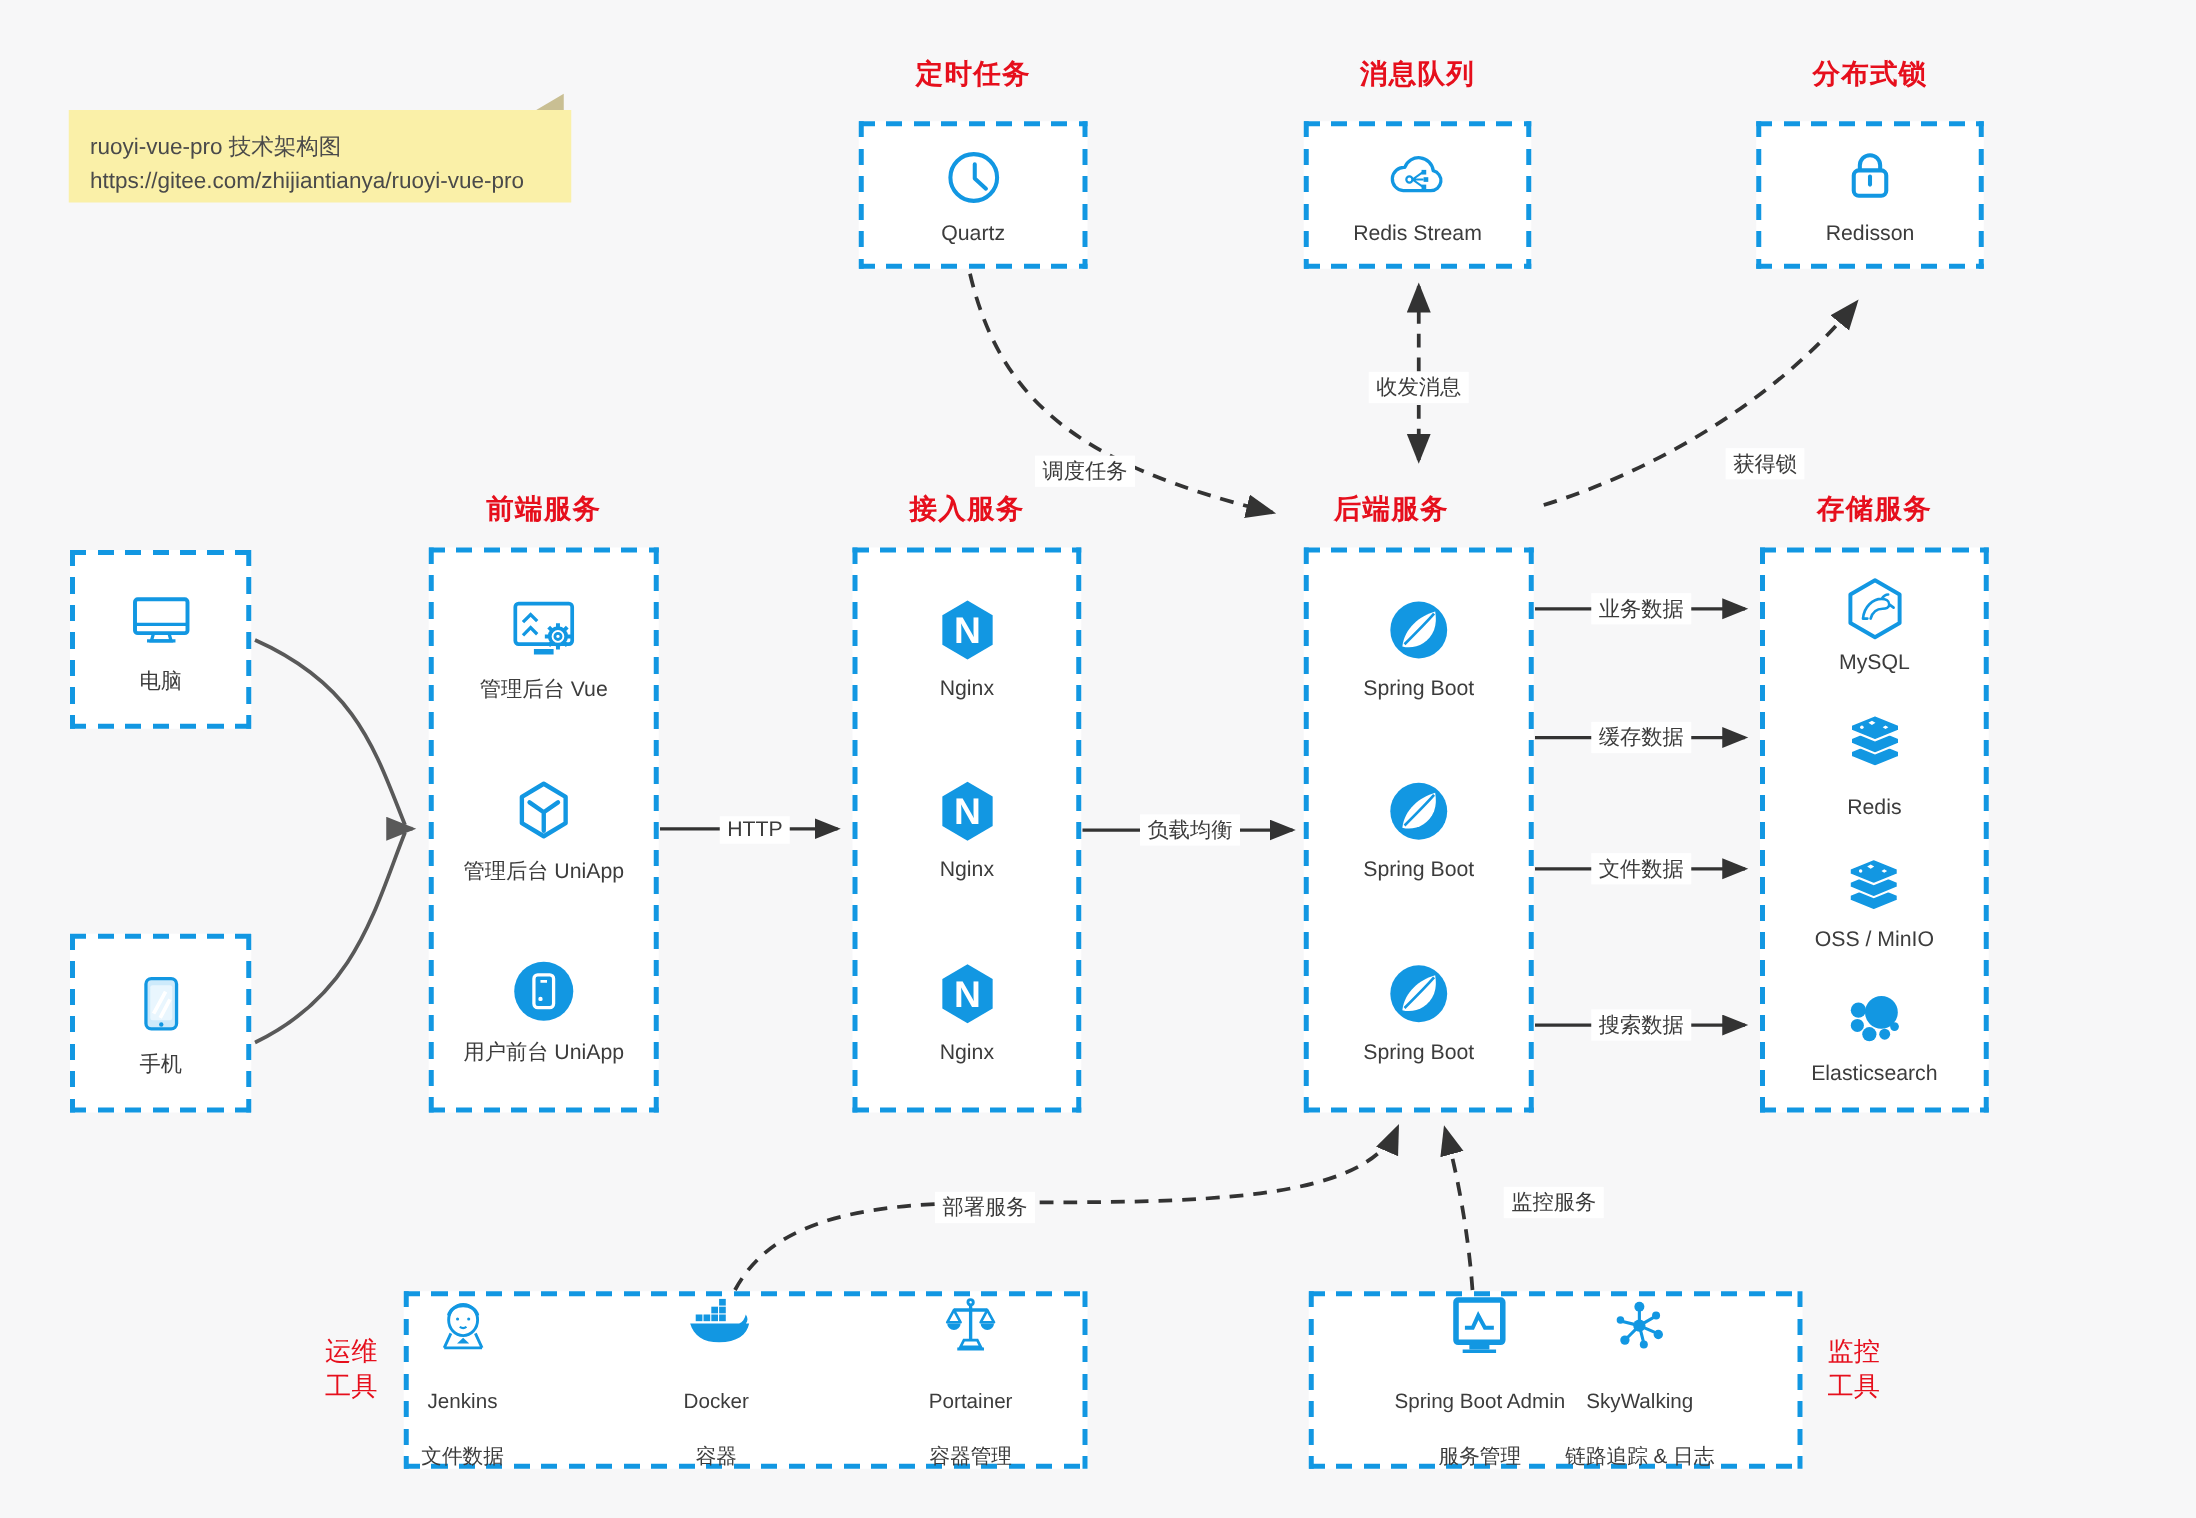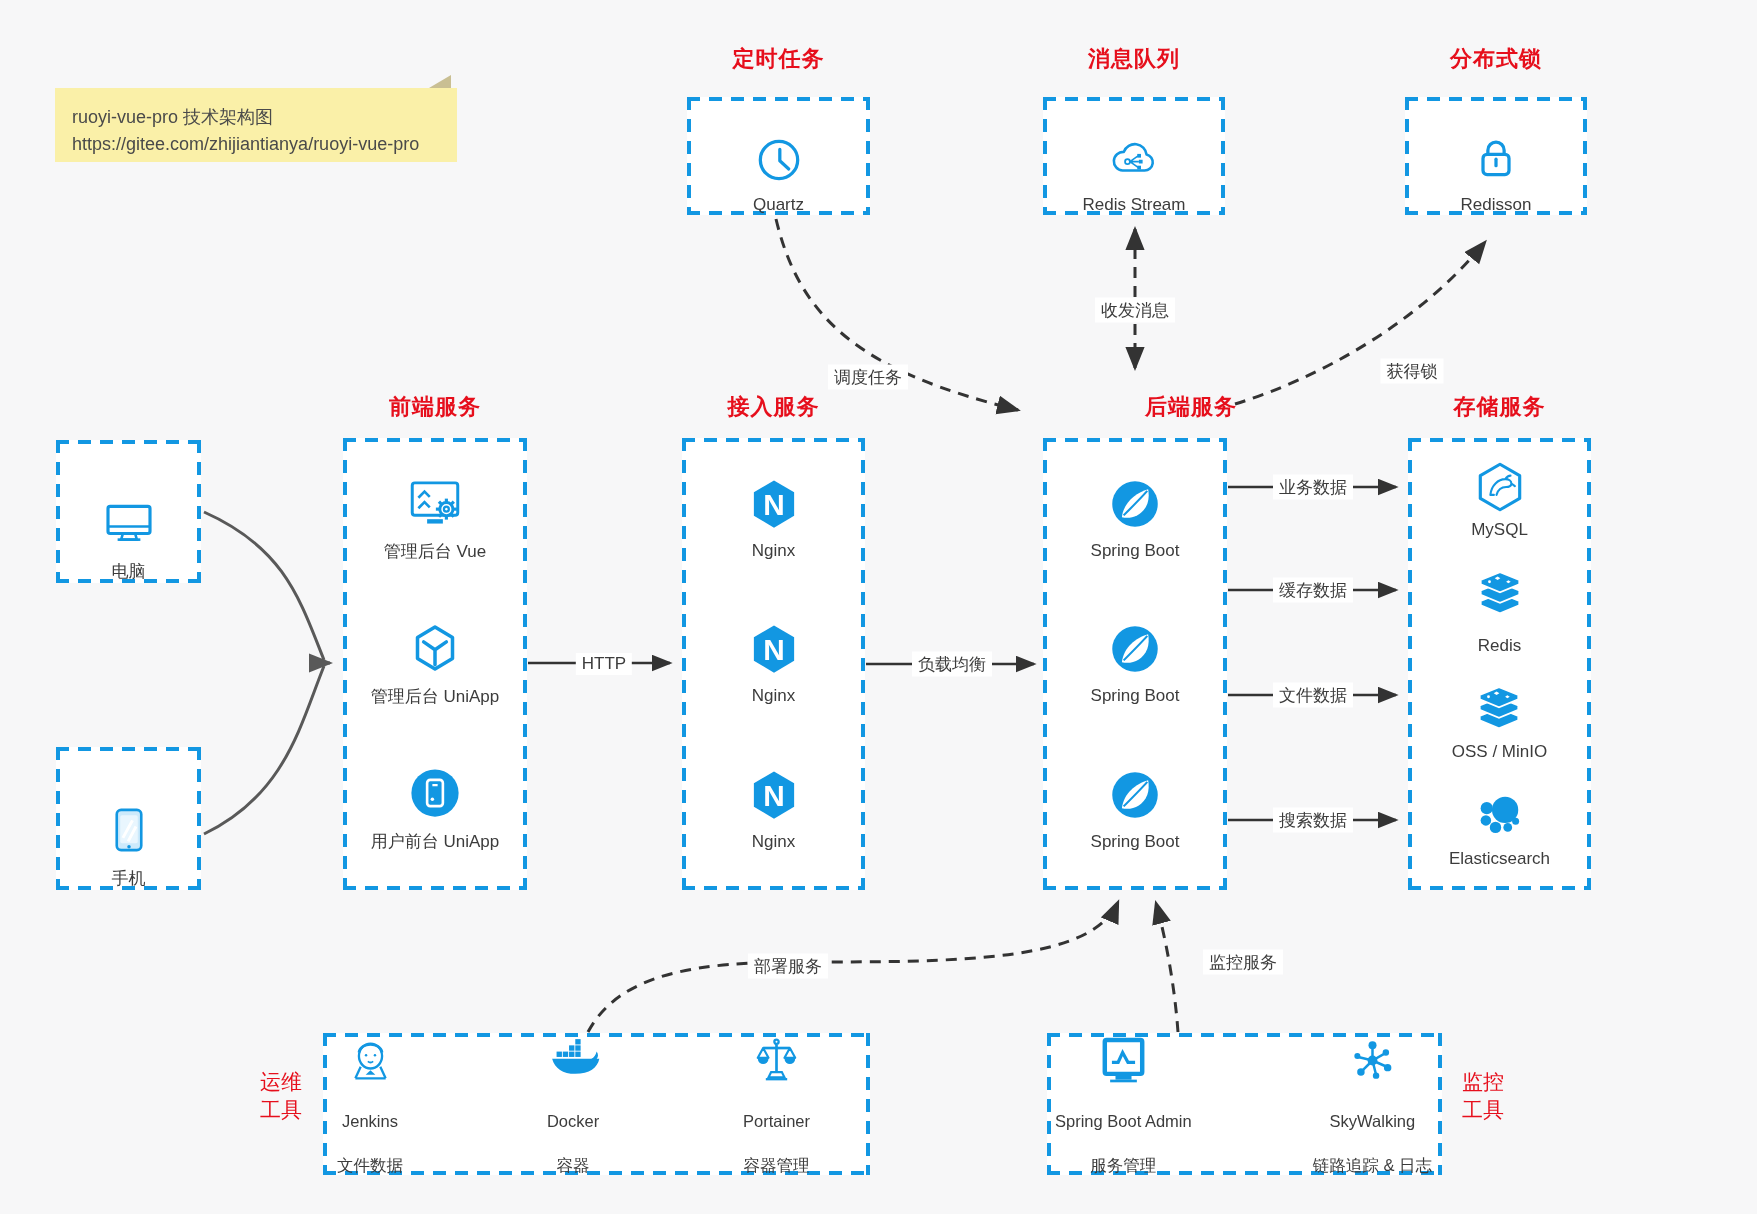--- a/index.html
+++ b/index.html
@@ -17,21 +17,21 @@
 .dbox{position:absolute;z-index:1;background-color:var(--box);
   background-image:
     repeating-linear-gradient(90deg,var(--ac) 0 13px,transparent 13px 22px),
     repeating-linear-gradient(90deg,var(--ac) 0 13px,transparent 13px 22px),
     repeating-linear-gradient(180deg,var(--ac) 0 13px,transparent 13px 22px),
     repeating-linear-gradient(180deg,var(--ac) 0 13px,transparent 13px 22px);
   background-size:100% 4px,100% 4px,4px 100%,4px 100%;
   background-position:0 0,0 100%,0 0,100% 0;
   background-repeat:no-repeat;}
 .col{display:flex;flex-direction:column;align-items:center;justify-content:space-around;padding:8px 0}
-.single{display:flex;align-items:flex-end;justify-content:center}
+.single{display:flex;align-items:center;justify-content:center}
 .row{display:flex;align-items:center}
 .item{display:flex;flex-direction:column;align-items:center;gap:9px}
 .hitem{display:flex;flex-direction:column;align-items:center;gap:21px}
 .ilabel{font-size:17px;color:var(--ink);text-align:center;white-space:nowrap}
 .blabel{font-size:16.5px;color:var(--ink);text-align:center;white-space:nowrap;line-height:1.35}
 .gtitle{position:absolute;z-index:3;text-align:center;font-size:22px;font-weight:bold;color:var(--red);letter-spacing:1px}
 .side-title{position:absolute;z-index:3;text-align:center;font-size:21px;font-weight:normal;color:var(--red);line-height:1.35}
 .elabel{position:absolute;z-index:4;transform:translate(-50%,-50%);background:#fff;padding:1px 6px;
   font-size:17px;color:var(--ink);white-space:nowrap}
 .icon{width:56px;height:56px;color:var(--ac);display:block}
@@ -203,21 +203,21 @@
     </div>
     <div class="item">
       <svg class="icon" viewBox="-32 -32 64 64">
         <path d="M0 -27 L23 -13.5 V13.5 L0 27 L-23 13.5 V-13.5 Z" fill="currentColor"></path>
         <text x="0" y="12" text-anchor="middle" font-size="34" font-weight="bold" fill="#ffffff" font-family="Liberation Sans, sans-serif">N</text>
       </svg>
       <div class="ilabel">Nginx</div>
     </div>
   </div>
 
-  <div class="gtitle" style="left:1099px;top:392px;width:184px">后端服务</div>
+  <div class="gtitle" style="left:1021px;top:392px;width:184px">后端服务</div>
   <div class="dbox col" style="left:1043px;top:438px;width:184px;height:452px">
     <div class="item">
       <svg class="icon" viewBox="-32 -32 64 64">
         <circle r="26" fill="currentColor"></circle>
         <path d="M15 -17 C 1 -13 -13 -2 -15 15 C -5 18 9 13 14 0 C 16 -6 16 -11 15 -17 Z" fill="#ffffff"></path>
         <path d="M-13 13 C -3 3 7 -7 14 -15" stroke="currentColor" stroke-width="2.4" fill="none"></path>
       </svg>
       <div class="ilabel">Spring Boot</div>
     </div>
     <div class="item">
@@ -340,21 +340,21 @@
       </svg>
       <div class="blabel">Portainer</div>
       <div class="blabel">容器管理</div>
     </div>
   </div>
 
   <div class="side-title" style="left:1448px;top:1068px;width:70px">
     <div>监控</div>
     <div>工具</div>
   </div>
-  <div class="dbox row" style="left:1047px;top:1033px;width:395px;height:142px;justify-content:space-between;padding:0 10px 0 8px">
+  <div class="dbox row" style="left:1047px;top:1033px;width:395px;height:142px;justify-content:center;padding:0 10px 0 8px">
     <div class="hitem">
       <svg class="icon bt" viewBox="-32 -32 64 64">
         <rect x="-21" y="-23" width="42" height="38" rx="2" fill="#ffffff" stroke="currentColor" stroke-width="5"></rect>
         <path d="M-13 2 H-6 L-1 -9 L5 2 H13" fill="none" stroke="currentColor" stroke-width="3.6"></path>
         <path d="M-9 19 H9" stroke="currentColor" stroke-width="5"></path>
         <path d="M-15 23 H15" stroke="currentColor" stroke-width="3"></path>
       </svg>
       <div class="blabel">Spring Boot Admin</div>
       <div class="blabel">服务管理</div>
     </div>

